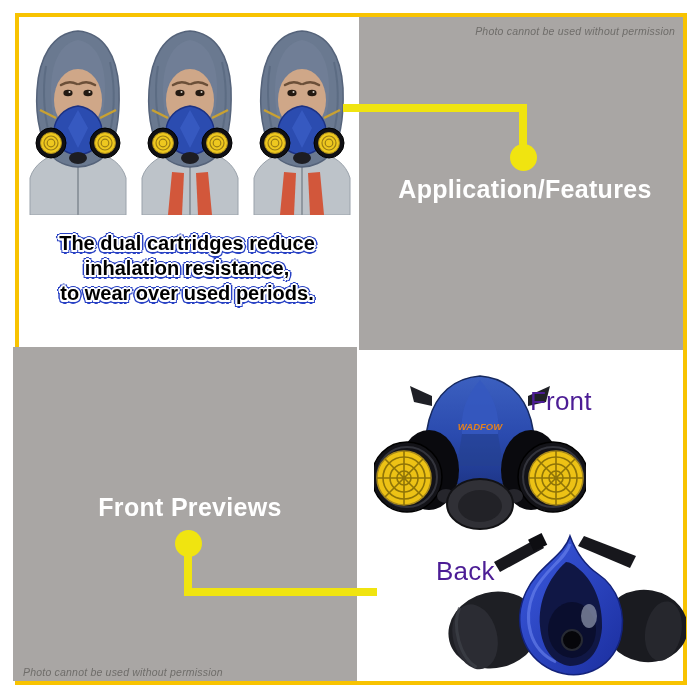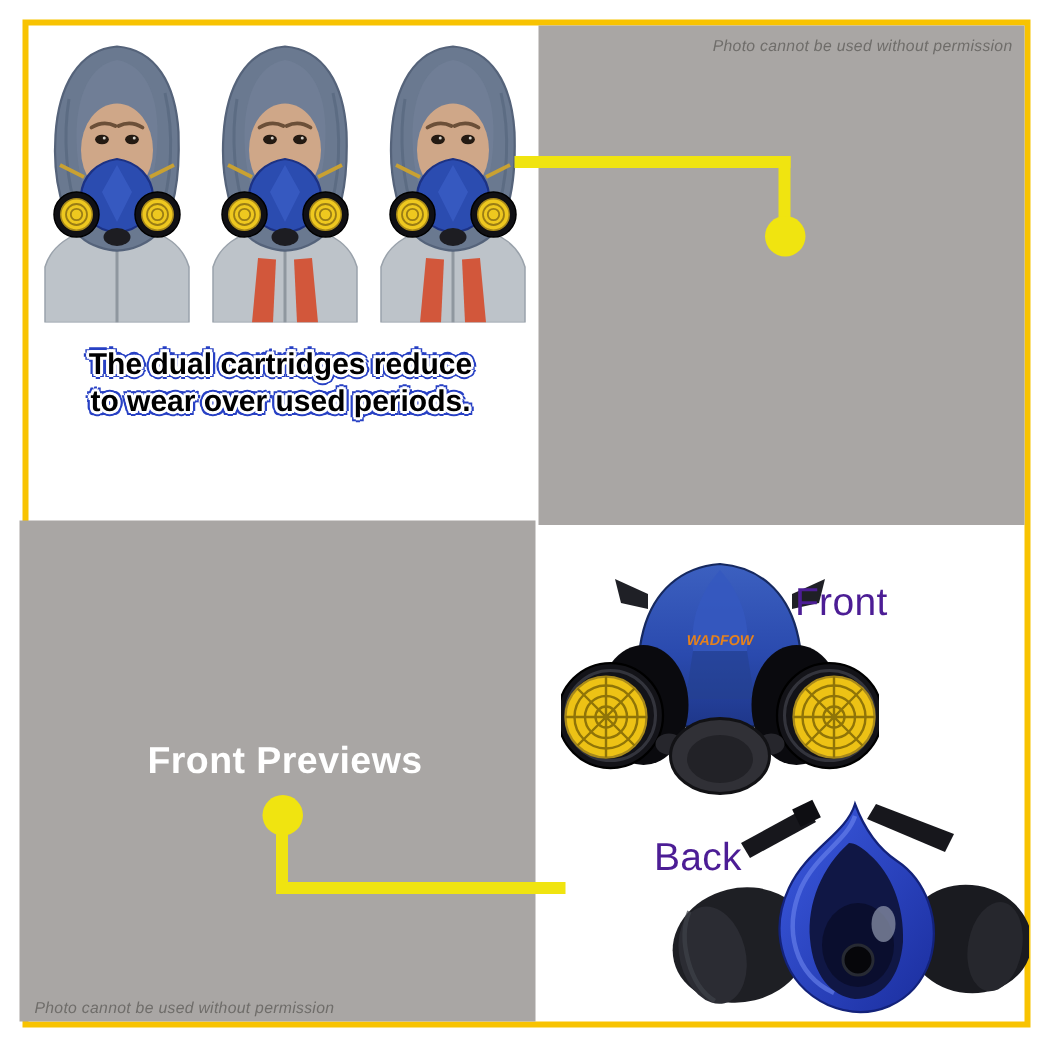--- a/index.html
+++ b/index.html
@@ -119,29 +119,31 @@
         <use href="#suspenders"></use>
     </g>
     <g transform="translate(224,0)">
       <use href="#worker"></use>
         <use href="#suspenders"></use>
     </g>
   </svg>
 
   <div class="feature-text">
     <div>The dual cartridges reduce</div>
+    <div>inhalation resistance,</div>
     <div>to wear over used periods.</div>
   </div>
 
   <div class="notice notice-top">Photo cannot be used without permission</div>
   <div class="notice notice-bottom">Photo cannot be used without permission</div>
 
   <div class="callout-seg c1-h"></div>
   <div class="callout-seg c1-v"></div>
   <div class="callout-dot c1-dot"></div>
+  <div class="headline headline-app">Application/Features</div>
 
   <div class="headline headline-shot">Front Previews</div>
   <div class="callout-dot c2-dot"></div>
   <div class="callout-seg c2-v"></div>
   <div class="callout-seg c2-h"></div>
 
   <svg class="front-shot" viewBox="0 0 212 168" aria-hidden="true">
     <defs>
       <linearGradient id="fmB" x1="0" y1="0" x2="0" y2="1">
         <stop offset="0" stop-color="#3c60c0"></stop>

